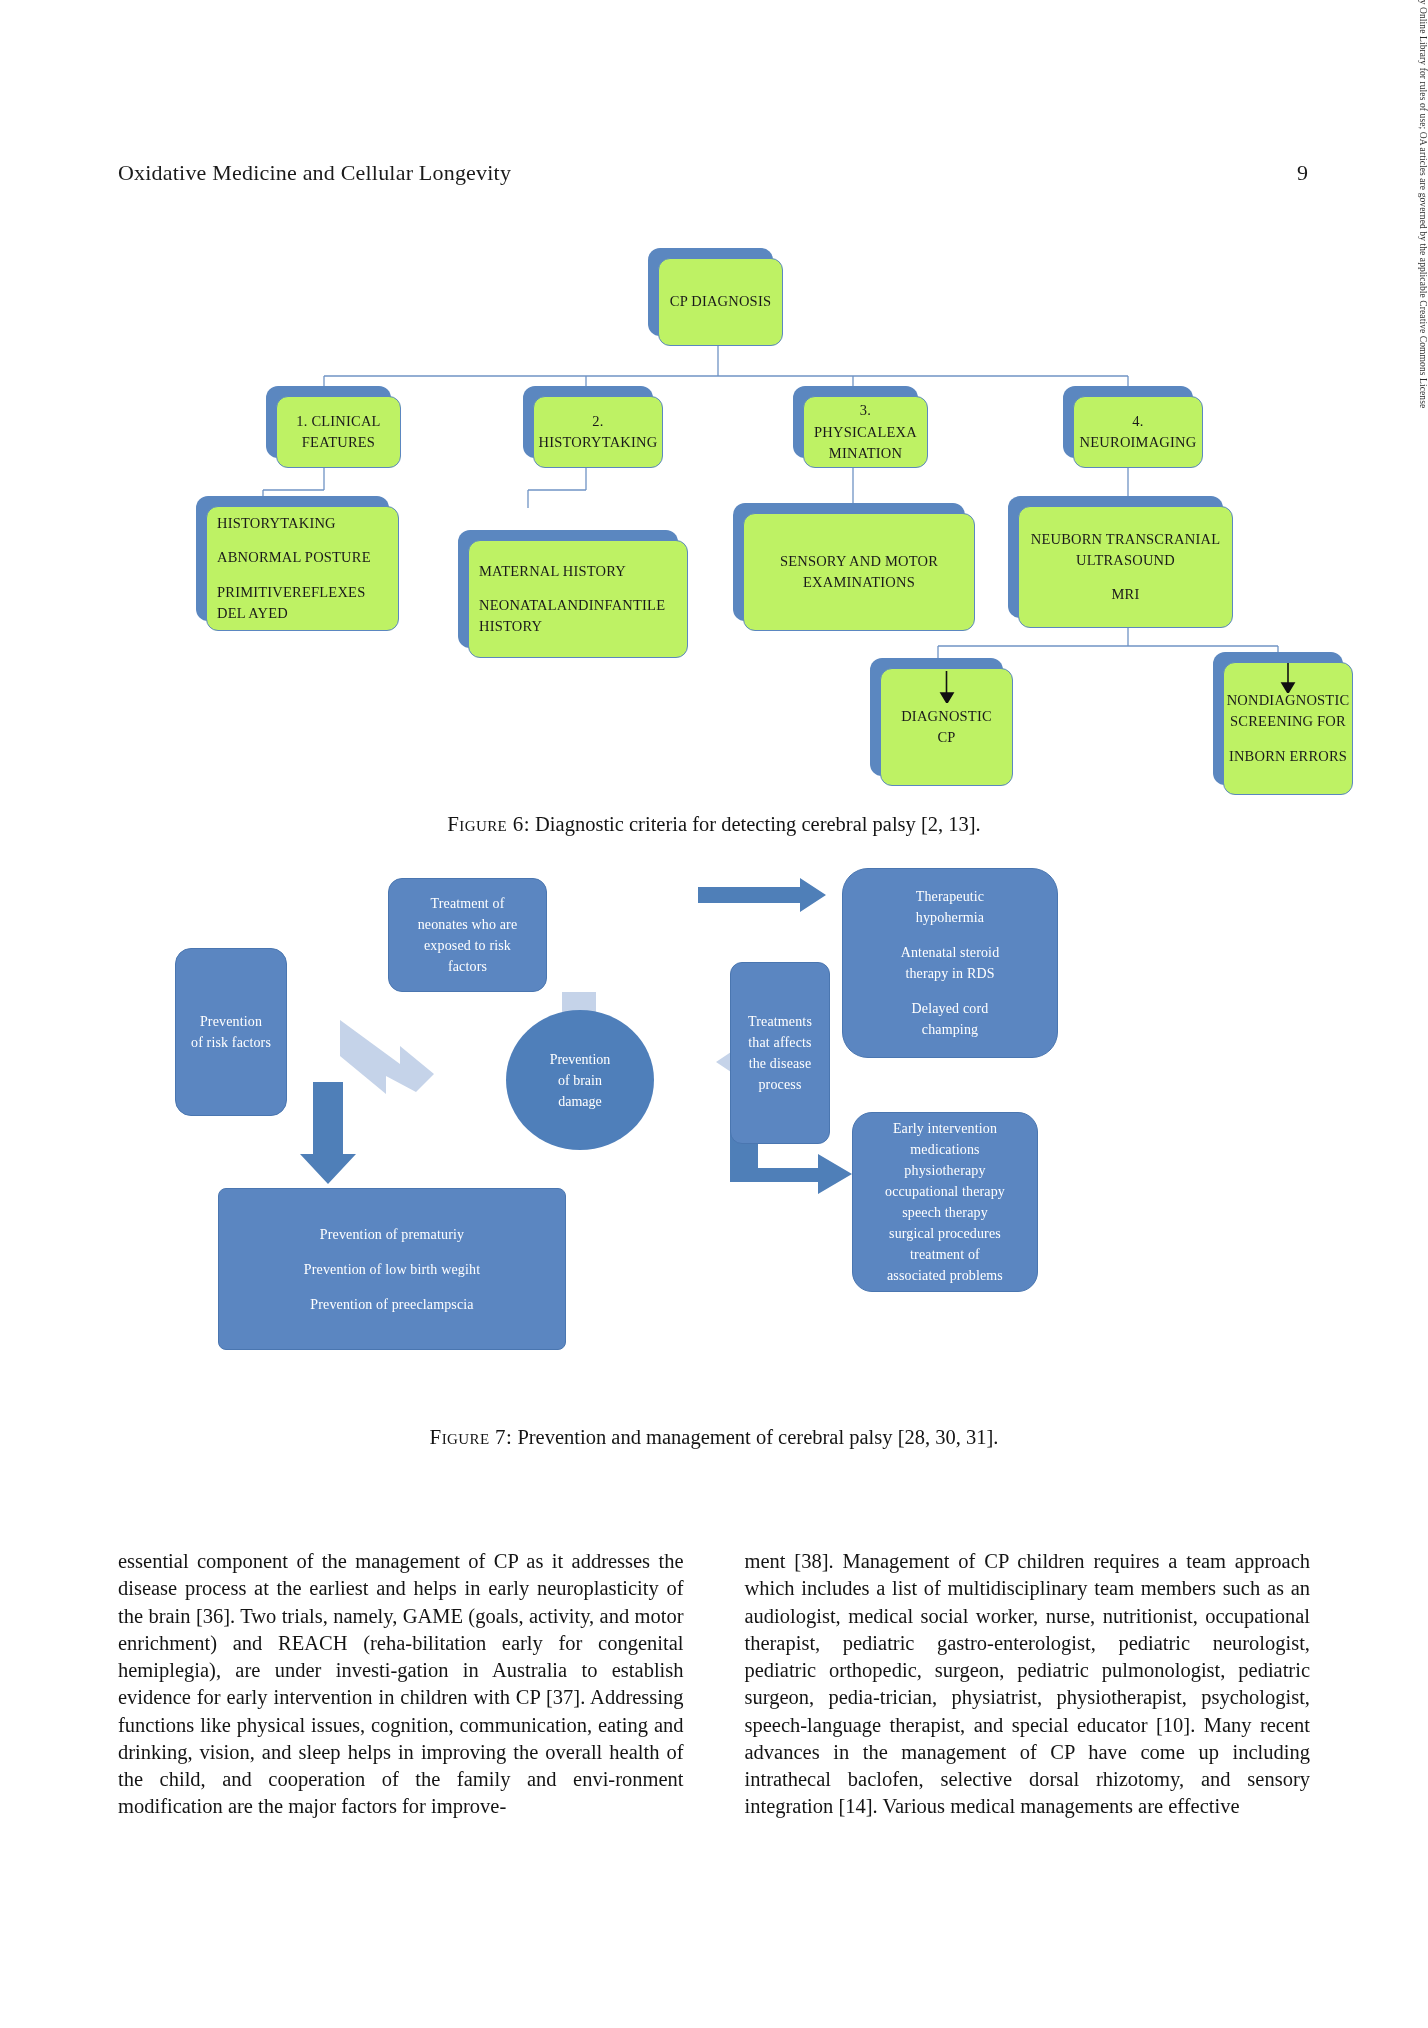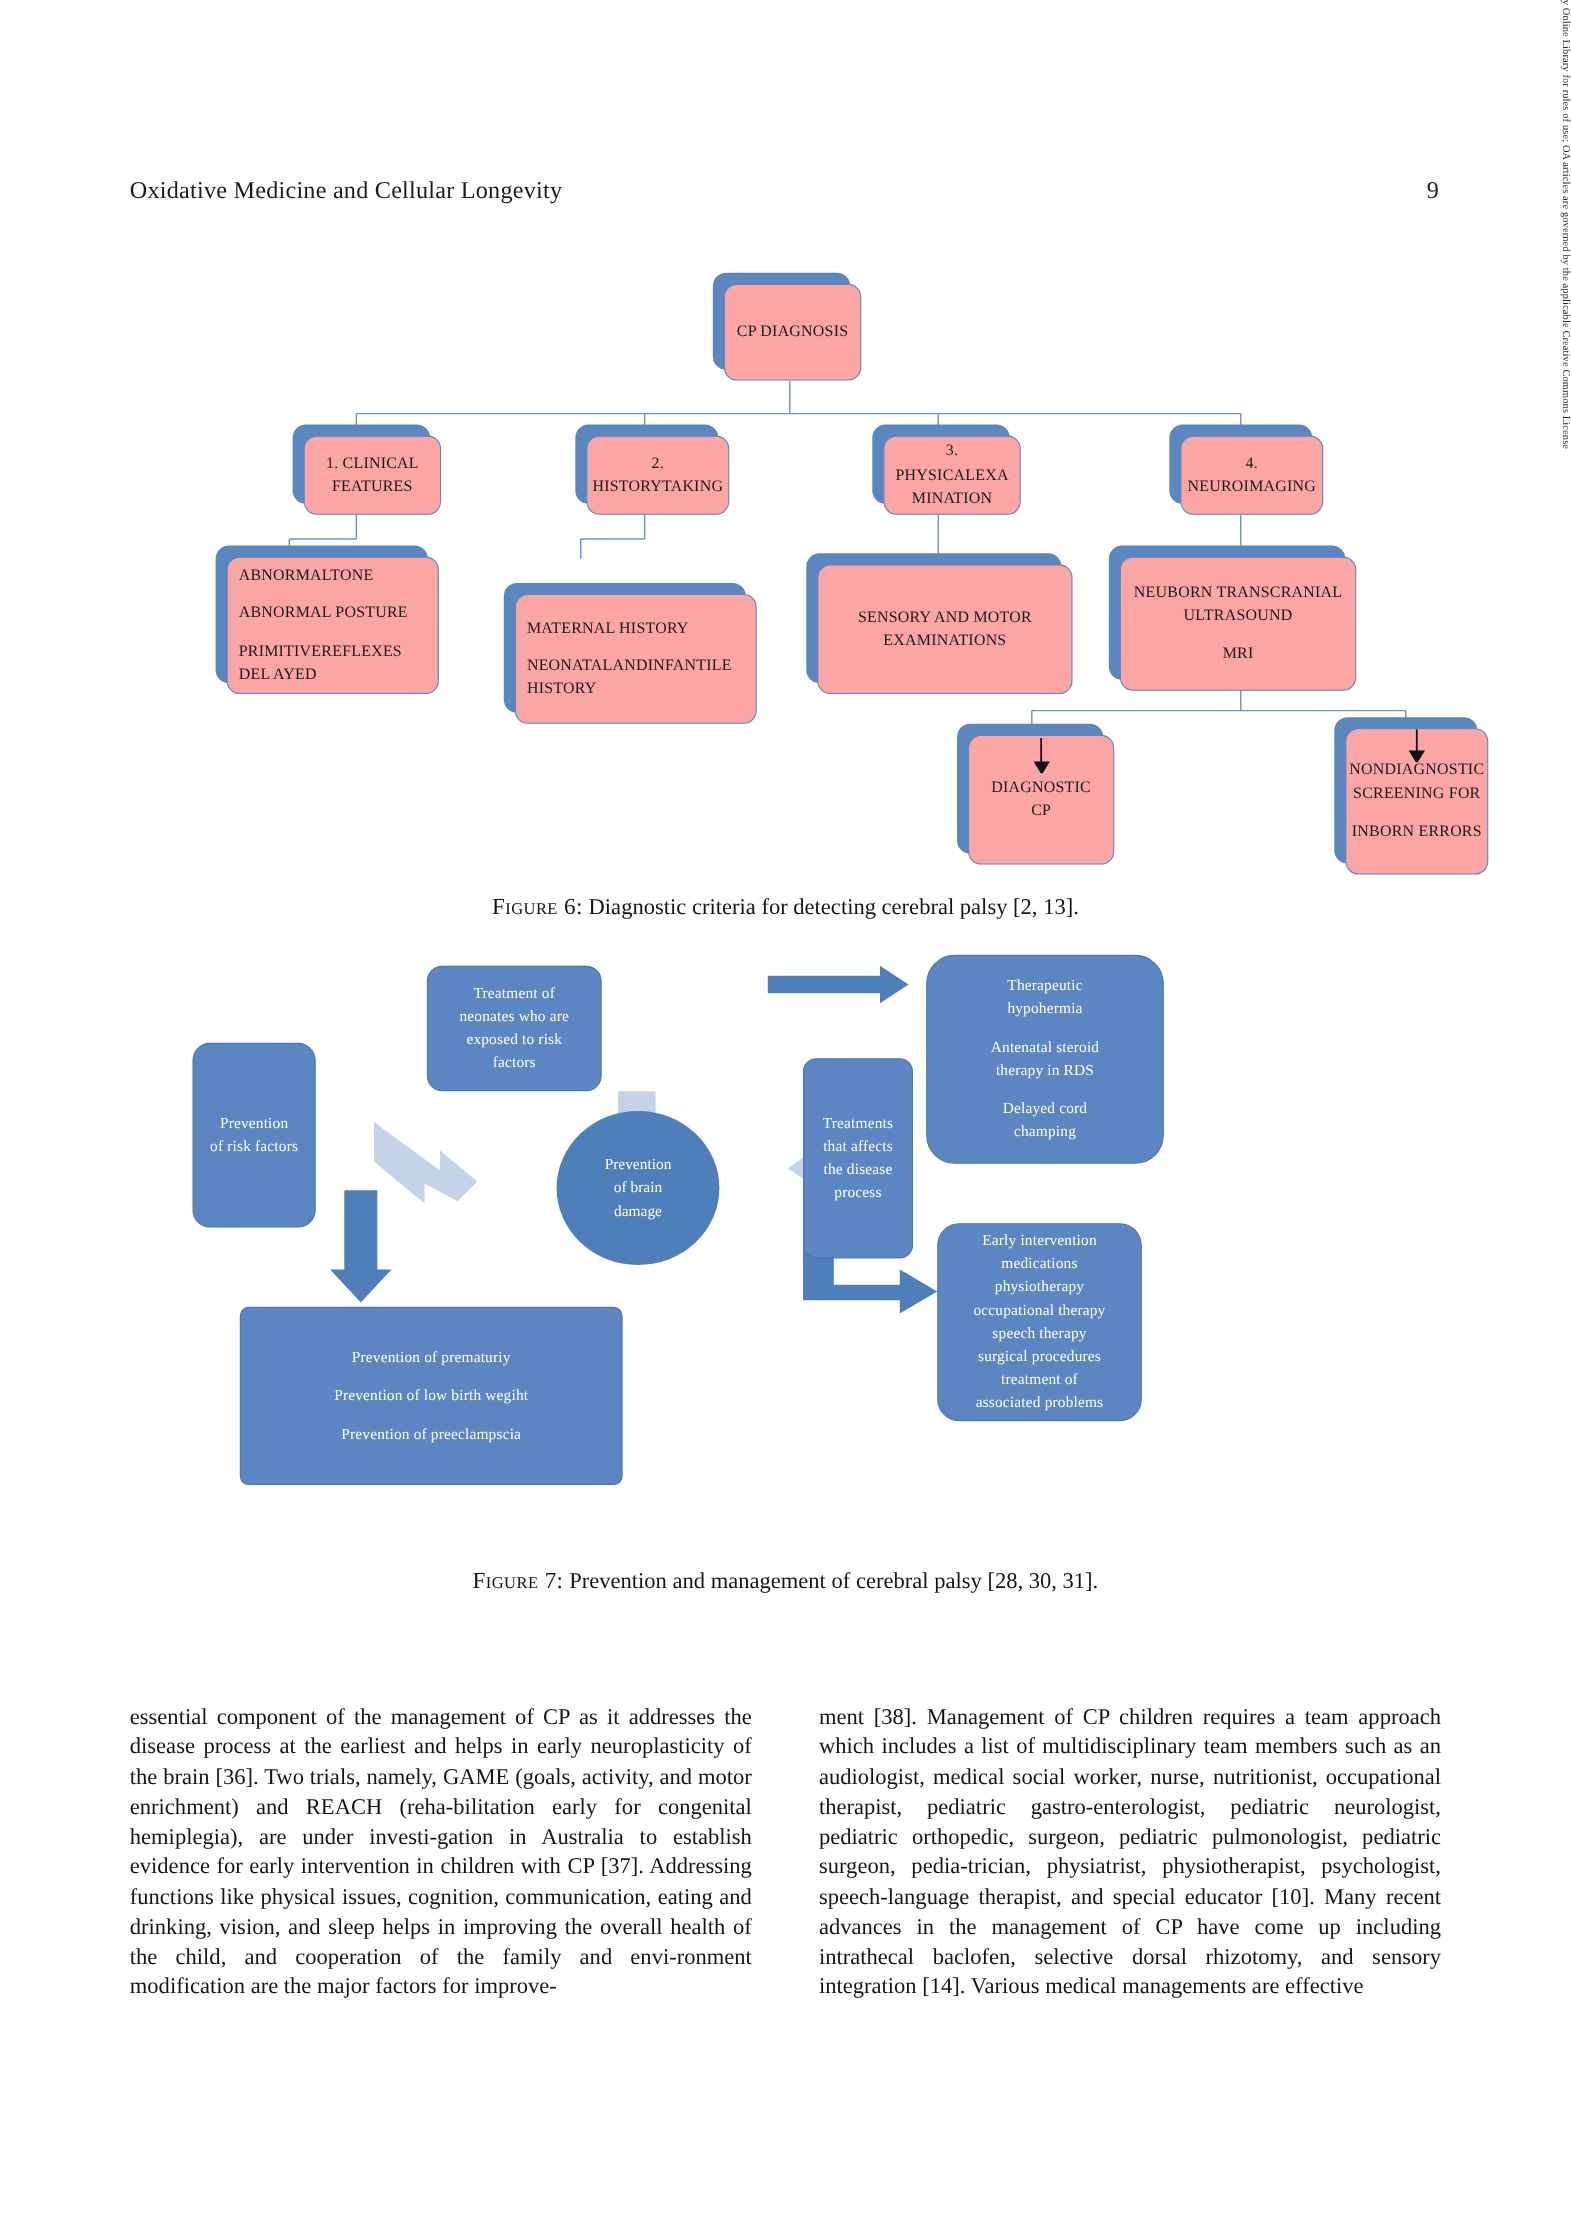--- a/index.html
+++ b/index.html
@@ -15,21 +15,21 @@
   
   .sidetext{position:absolute;right:18px;top:96px;width:1060px;transform-origin:right top;transform:rotate(90deg) translateX(0) translateY(-18px);
     font-family:"Liberation Serif",serif;font-size:9.5px;color:#2b2b2b;white-space:nowrap;letter-spacing:.1px;}
 
   
   .fig6{position:absolute;left:118px;top:228px;width:1192px;height:560px;}
   .fig6 svg{position:absolute;left:0;top:0;}
 
   .node{position:absolute;box-sizing:border-box;}
   .node .shadow{position:absolute;left:0;top:0;width:100%;height:100%;background:#5b87c0;border-radius:12px;}
-  .node .face{position:absolute;left:10px;top:10px;width:100%;height:100%;background:#fca5a5;
+  .node .face{position:absolute;left:10px;top:10px;width:100%;height:100%;background:#bef264;
     border:1.6px solid #5b87c0;border-radius:12px;display:flex;align-items:center;justify-content:center;
     box-sizing:border-box;padding:6px 10px;}
   .node .face.lefttext{justify-content:flex-start;text-align:left;}
   .ntxt{font-family:"Liberation Serif",serif;font-size:14.5px;line-height:1.45;text-align:center;color:#1a1a1a;letter-spacing:.2px;}
   .ntxt.left{text-align:left;}
   .ntxt .sp{display:block;height:13px;}
 
   
   .caption{position:absolute;width:1192px;left:118px;text-align:center;font-family:"Liberation Serif",serif;font-size:20.5px;color:#141414;}
   .caption .fw{font-variant:small-caps;font-size:21px;letter-spacing:.4px;}
@@ -130,21 +130,21 @@
       <div class="shadow"></div>
       <div class="face">
         <div class="ntxt">4. NEUROIMAGING</div>
       </div>
     </div>
 
     <div class="node" style="left:78px;top:268px;width:193px;height:125px;">
       <div class="shadow"></div>
       <div class="face lefttext">
         <div class="ntxt left">
-          <span>ABNORMALTONE</span>
+          <span>HISTORYTAKING</span>
           <span class="sp"></span>
           <span>ABNORMAL POSTURE</span>
           <span class="sp"></span>
           <span>PRIMITIVEREFLEXES DEL AYED</span>
         </div>
       </div>
     </div>
 
     <div class="node" style="left:340px;top:302px;width:220px;height:118px;padding-left:16px;">
       <div class="shadow"></div>

